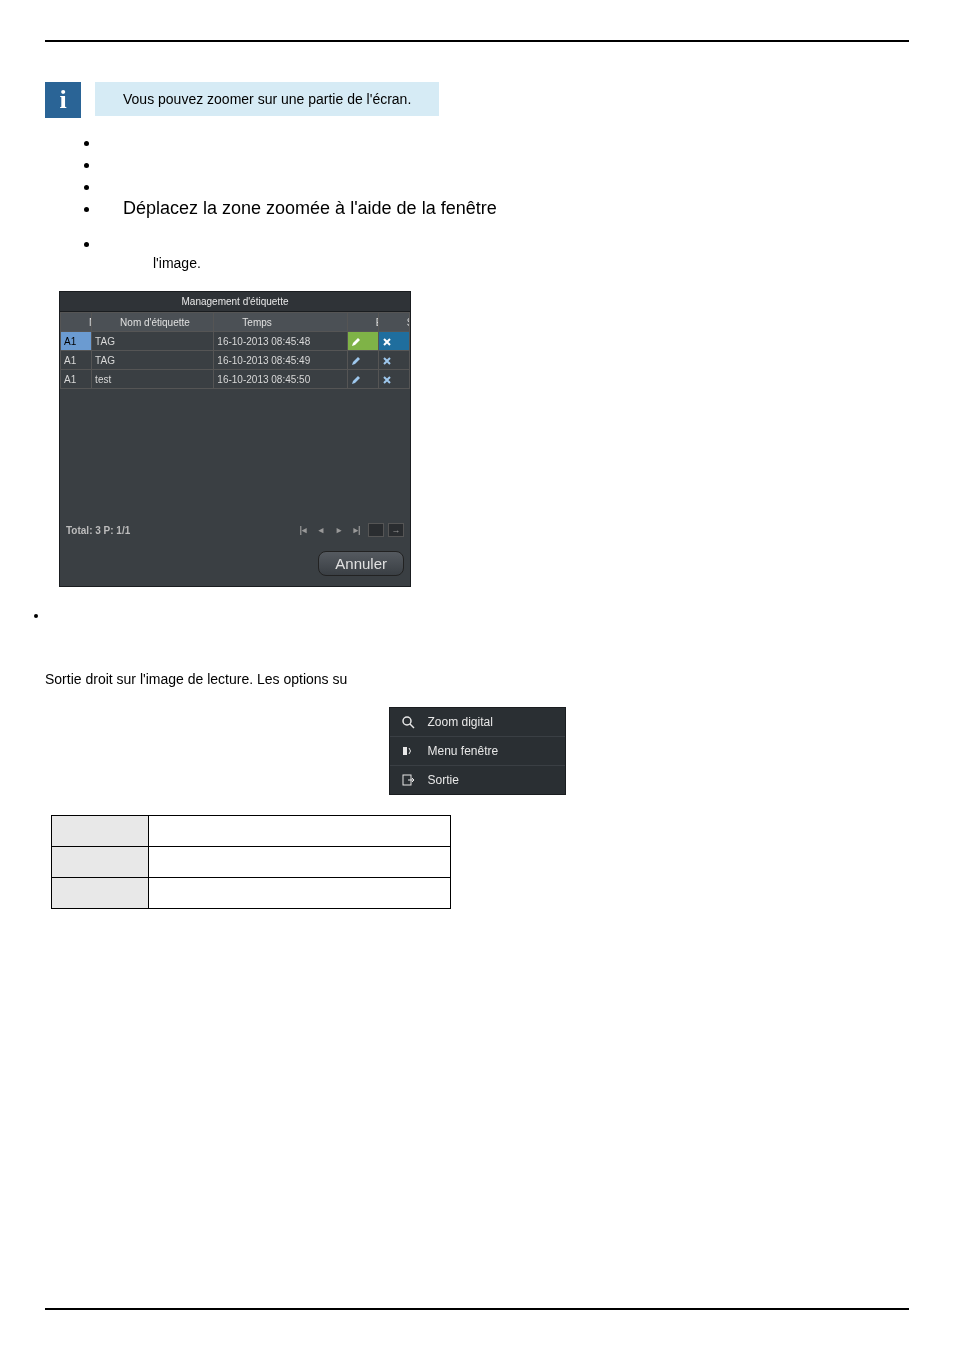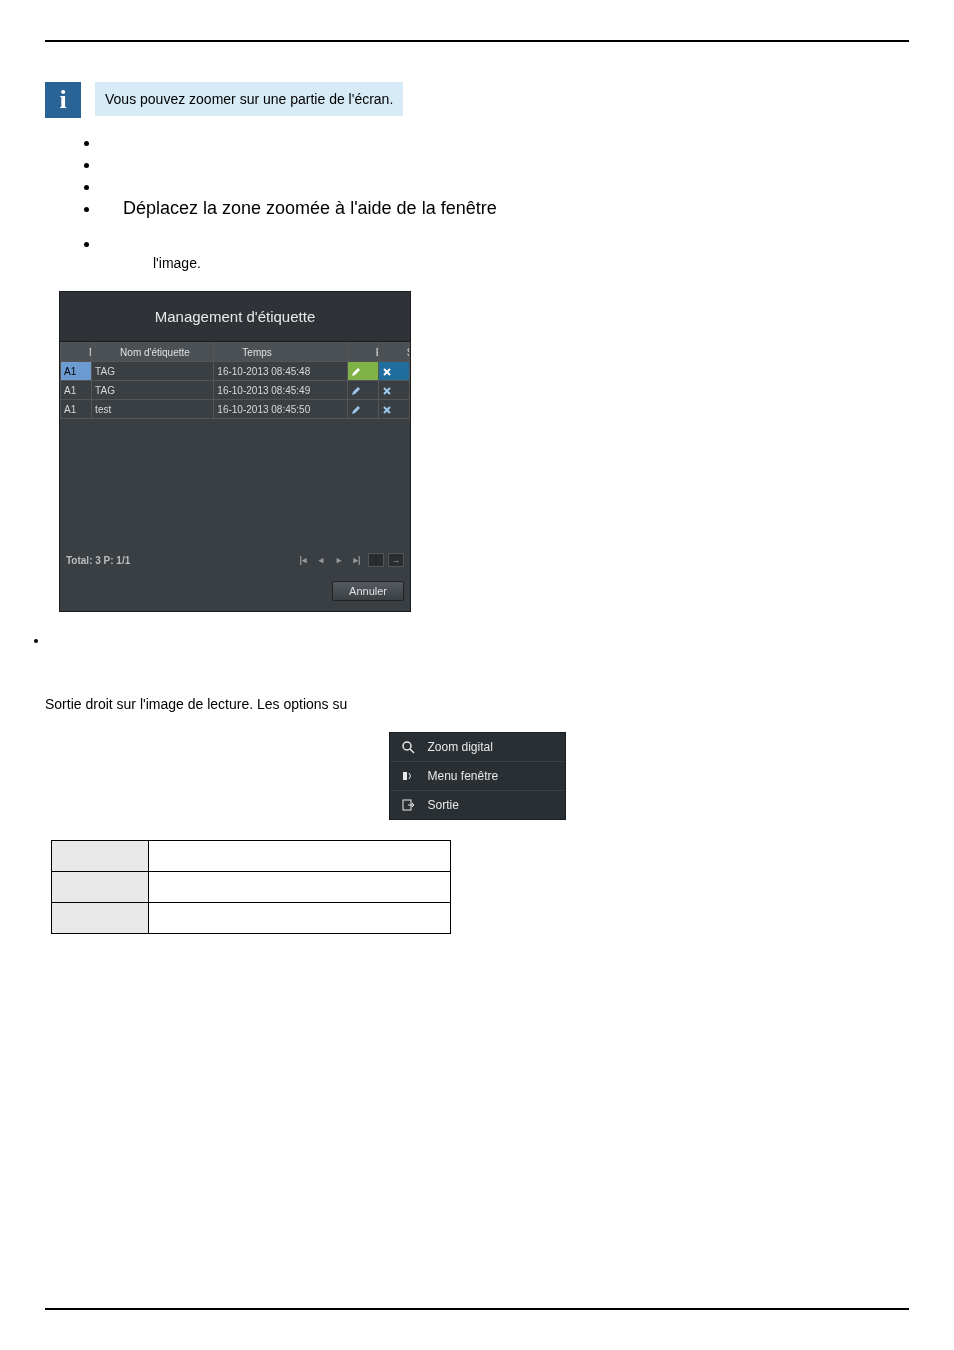--- a/index.html
+++ b/index.html
@@ -34,21 +34,21 @@
     height: 36px;
     display: flex;
     align-items: center;
     justify-content: center;
     font-family: "Times New Roman", serif;
     font-weight: bold;
     font-size: 26px;
   }
   .info-text {
     background: #d6ebf5;
-    padding: 6px 10px;
+    padding: 6px 28px;
     line-height: 22px;
   }
   ul.bullets {
     list-style: disc;
     margin: 14px 0 0 56px;
     padding: 0;
   }
   ul.bullets li {
     margin: 14px 0;
     padding-left: 22px;
@@ -67,22 +67,22 @@
     background: #3a3f43;
     border: 1px solid #1a1d20;
     font-family: Arial, sans-serif;
     font-size: 10px;
     color: #d8d8d8;
   }
   .mgmt-title {
     background: #2f3337;
     color: #e8e8e8;
     text-align: center;
-    padding: 16px 0;
-    font-size: 15px;
+    padding: 4px 0;
+    font-size: 10px;
     border-bottom: 1px solid #1a1d20;
   }
   table.mgmt-table {
     width: 100%;
     border-collapse: collapse;
     table-layout: fixed;
   }
   table.mgmt-table th, table.mgmt-table td {
     border: 1px solid #555;
     padding: 2px 3px;
@@ -152,22 +152,22 @@
     display: flex;
     justify-content: flex-end;
     padding: 10px 6px;
     gap: 6px;
   }
   .mgmt-button {
     background: linear-gradient(#555a60, #3a3f44);
     border: 1px solid #222;
     color: #e0e0e0;
     padding: 3px 16px;
-    font-size: 11px;
-    border-radius: 2px;
+    font-size: 15px;
+    border-radius: 8px;
   }
   .lone-bullet {
     list-style: disc;
     margin: 0 0 0 4px;
     padding: 0;
   }
   .lone-bullet li { padding-left: 20px; }
 
   .section-text {
     margin-top: 48px;

